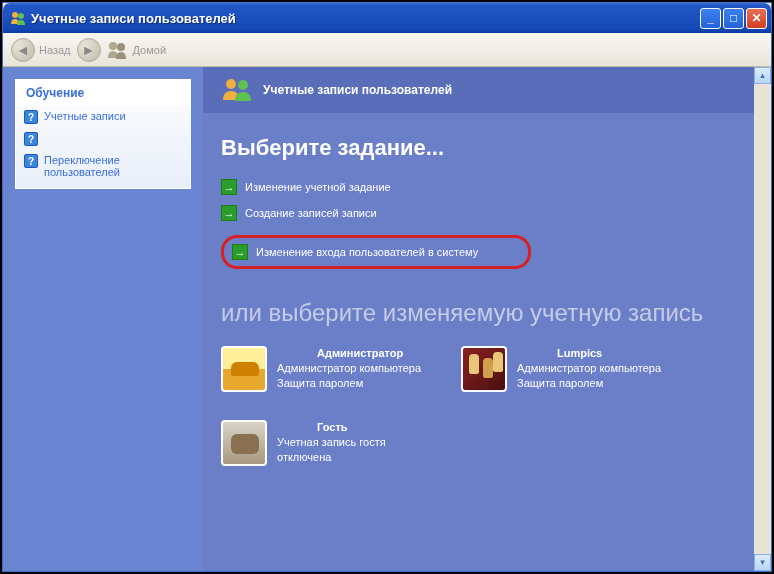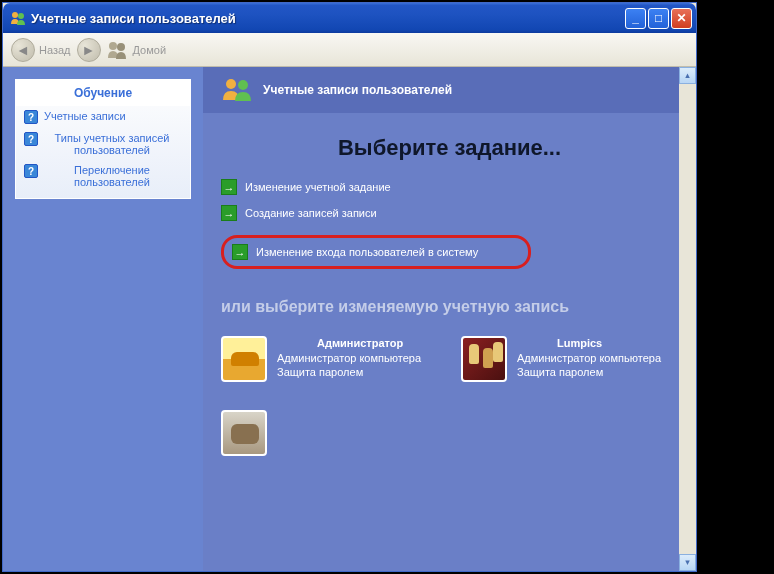--- a/index.html
+++ b/index.html
@@ -1,43 +1,43 @@
 <!DOCTYPE html>
 <html><head>
 <meta charset="utf-8">
 <style>
 * { box-sizing: border-box; margin: 0; padding: 0; }
 body { font-family: Tahoma, sans-serif; font-size: 11px; background: #000; width: 774px; height: 574px; overflow: hidden; }
-.window { width: 695px; height: 570px; margin: 2px; border: 1px solid #4169c8; background: #ece9d8; display: flex; flex-direction: column; }
+.window { width: 770px; height: 570px; margin: 2px; border: 1px solid #4169c8; background: #ece9d8; display: flex; flex-direction: column; }
 .titlebar { height: 30px; background: linear-gradient(to bottom, #3a6fd8 0%, #2256c5 8%, #1d52c0 40%, #1247b3 88%, #0d3a9e 100%); display: flex; align-items: center; padding: 0 4px; color: white; border-radius: 7px 7px 0 0; }
 .titlebar-icon { width: 16px; height: 16px; margin-right: 5px; margin-left: 3px; display: flex; }
 .titlebar-icon svg { width: 16px; height: 16px; }
 .titlebar-text { font-weight: bold; font-size: 13px; flex: 1; text-shadow: 1px 1px 1px rgba(0,0,0,0.4); }
 .titlebar-buttons { display: flex; gap: 2px; }
 .titlebar-btn { width: 21px; height: 21px; border: 1px solid white; border-radius: 3px; display: flex; align-items: center; justify-content: center; color: white; font-weight: bold; font-size: 12px; }
 .btn-min, .btn-max { background: linear-gradient(to bottom, #3c81f3, #2362d8); }
 .btn-close { background: linear-gradient(to bottom, #e87058, #d03e1f); }
 .toolbar { height: 34px; background: linear-gradient(to bottom, #f8f7f3, #e8e5d8); border-bottom: 1px solid #c0bcac; display: flex; align-items: center; padding: 0 8px; gap: 6px; }
 .tb-btn { display: flex; align-items: center; gap: 4px; color: #999; font-size: 11px; }
 .tb-nav { width: 24px; height: 24px; border-radius: 50%; background: radial-gradient(circle at 30% 30%, #e8e5d8, #c0bcac); border: 1px solid #b0ac9c; display: flex; align-items: center; justify-content: center; color: #888; font-size: 14px; }
 .content { flex: 1; display: flex; background: #6984d0; }
 .sidebar { width: 200px; padding: 12px; }
-.side-panel { background: linear-gradient(to bottom, #fefefe, #e8eef9); border: 1px solid white; text-align: center; }
+.side-panel { background: linear-gradient(to bottom, #fefefe, #e8eef9); border: 1px solid white; }
 .side-header { padding: 6px 10px; font-weight: bold; color: #3a6fd8; font-size: 12px; background: white; }
 .side-item { padding: 4px 10px 4px 8px; display: flex; align-items: flex-start; gap: 6px; color: #3a6fd8; cursor: pointer; }
 .help-icon { width: 14px; height: 14px; background: #3a87d8; border: 1px solid #2256c5; border-radius: 2px; color: white; font-weight: bold; font-size: 10px; display: flex; align-items: center; justify-content: center; flex-shrink: 0; }
 .main { flex: 1; background: #6a7fc7; padding: 0; color: white; position: relative; }
 .main-inner { padding: 0 18px 10px 18px; }
 .main-header { display: flex; align-items: center; gap: 10px; padding: 10px 18px; background: rgba(50,70,150,0.3); }
 .main-header-text { font-weight: bold; color: white; font-size: 12px; }
-.heading { font-size: 22px; font-weight: bold; color: #0f172a; margin: 22px 0 18px 0; text-align: center; }
+.heading { font-size: 22px; font-weight: bold; color: #ffffff; margin: 22px 0 18px 0; }
 .task-link { display: flex; align-items: center; gap: 8px; margin: 10px 0; cursor: pointer; color: white; font-size: 11px; }
 .arrow-icon { width: 16px; height: 16px; background: #2a9d2a; border: 1px solid #1a7d1a; display: flex; align-items: center; justify-content: center; color: white; font-size: 11px; font-weight: bold; }
 .highlighted { border: 3px solid #d81f1f; border-radius: 16px; padding: 6px 50px 6px 8px; display: inline-flex; margin: 4px 0; }
-.subheading { font-size: 16px; font-weight: bold; color: #c4cde8; margin: 24px 0 18px 0; line-height: 1.3; }
+.subheading { font-size: 24px; font-weight: normal; color: #c4cde8; margin: 24px 0 18px 0; line-height: 1.3; }
 .accounts { display: flex; flex-wrap: wrap; gap: 28px 30px; }
 .account { display: flex; gap: 10px; cursor: pointer; width: 210px; }
 .avatar { width: 46px; height: 46px; border: 2px solid white; border-radius: 4px; flex-shrink: 0; }
 .av1 { background: linear-gradient(to bottom, #fff099 50%, #e8a830 50%); position:relative; }
 .av1::after { content:''; position:absolute; left:8px; top:14px; width:28px; height:14px; background:#d08000; border-radius:6px 6px 2px 2px; }
 .av2 { background: linear-gradient(135deg, #8b2020, #4a1010); position:relative; }
 .av2::after { content:''; position:absolute; left:6px; top:6px; width:10px; height:20px; background:#e8c878; border-radius:4px 4px 2px 2px; box-shadow: 14px 4px 0 #d0a050, 24px -2px 0 #e8c878; }
 .av3 { background: linear-gradient(to bottom, #d8d4c8, #a89880); position:relative; }
 .av3::after { content:''; position:absolute; left:8px; top:12px; width:28px; height:20px; background:#887050; border-radius:6px; }
 .account-info { font-size: 11px; line-height: 1.35; }
@@ -92,21 +92,20 @@
   <div class="content">
     <div class="sidebar">
       <div class="side-panel">
         <div class="side-header">Обучение</div>
         <div class="side-item">
           <span class="help-icon">?</span>
           <span>Учетные записи</span>
         </div>
         <div class="side-item">
           <span class="help-icon">?</span>
-          <span>Типы учетных записей пользователей</span>
         </div>
         <div class="side-item" style="padding-bottom:10px">
           <span class="help-icon">?</span>
           <span>Переключение пользователей</span>
         </div>
       </div>
     </div>
 
     <div class="main">
       <div class="main-header">
@@ -153,20 +152,25 @@
           <div class="account">
             <div class="avatar av2"></div>
             <div class="account-info">
               <div class="account-name">Lumpics</div>
               <div>Администратор компьютера</div>
               <div>Защита паролем</div>
             </div>
           </div>
           <div class="account">
             <div class="avatar av3"></div>
+            <div class="account-info">
+              <div class="account-name">Гость</div>
+              <div>Учетная запись гостя отключена</div>
+              <div></div>
+            </div>
           </div>
         </div>
       </div>
 
       <div class="scrollbar">
         <div class="sb-btn">▴</div>
         <div class="sb-track"></div>
         <div class="sb-btn">▾</div>
       </div>
     </div>

